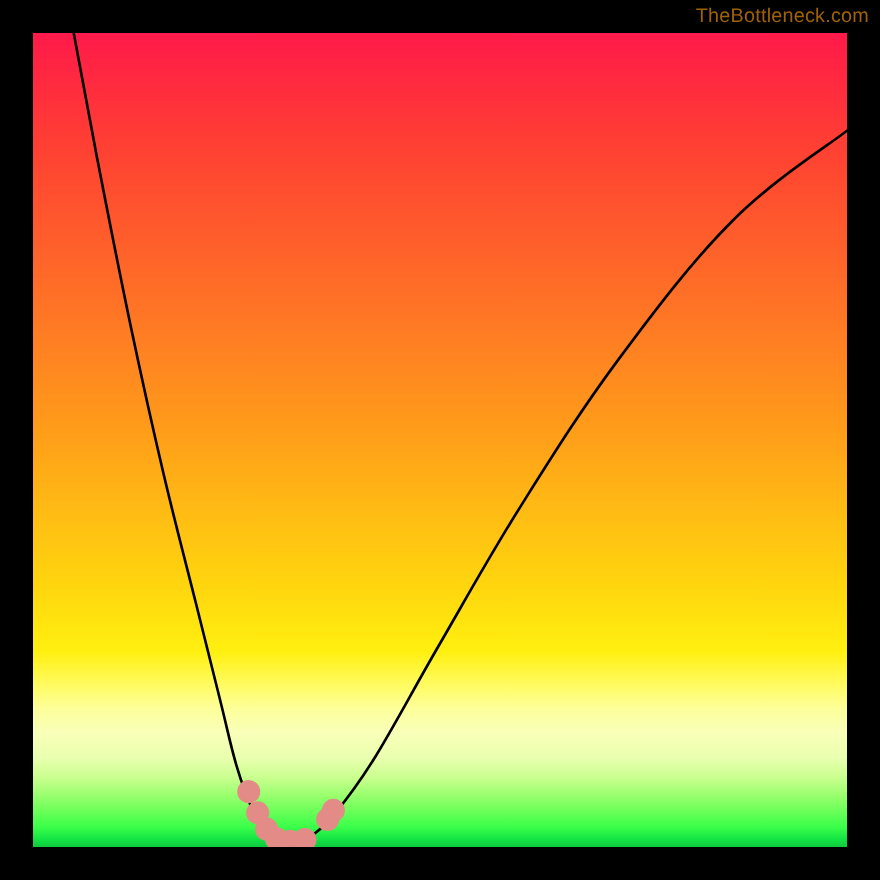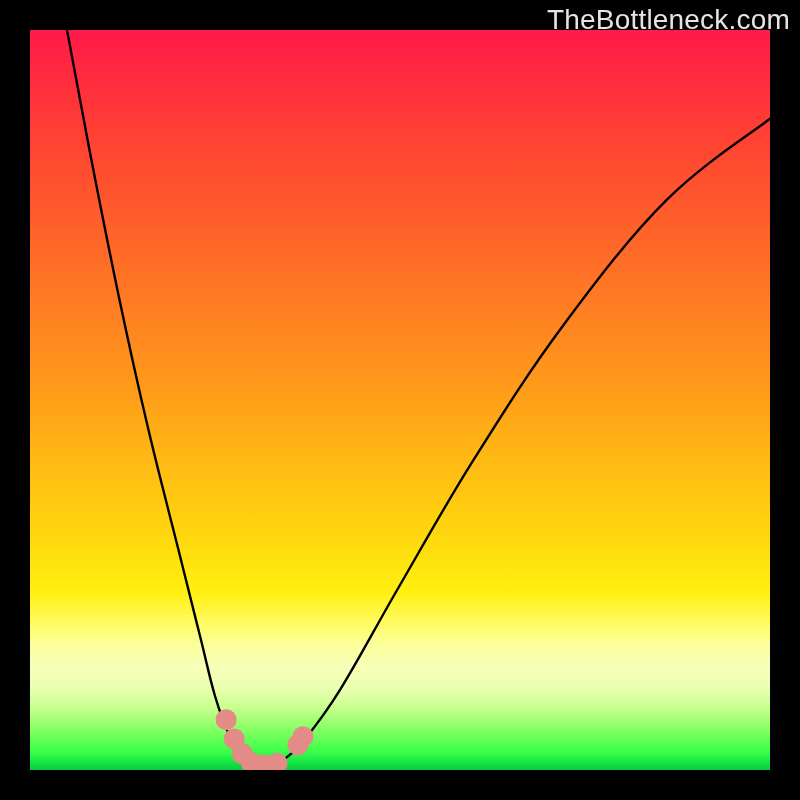--- a/index.html
+++ b/index.html
@@ -44,22 +44,22 @@
       #6dff5a 95.5%,
       #3cff4a 97.5%,
       #14e544 99%,
       #0fca3e 100%
     );
   }
   .watermark {
     position: absolute;
     top: 4px;
     right: 10px;
-    color: #e5e5e5;
-    font-size: 28px;
+    color: #a16207;
+    font-size: 18px;
     letter-spacing: 0.2px;
     user-select: none;
   }
   svg.curve {
     position: absolute;
     left: 0;
     top: 0;
     width: 740px;
     height: 740px;
     display: block;

